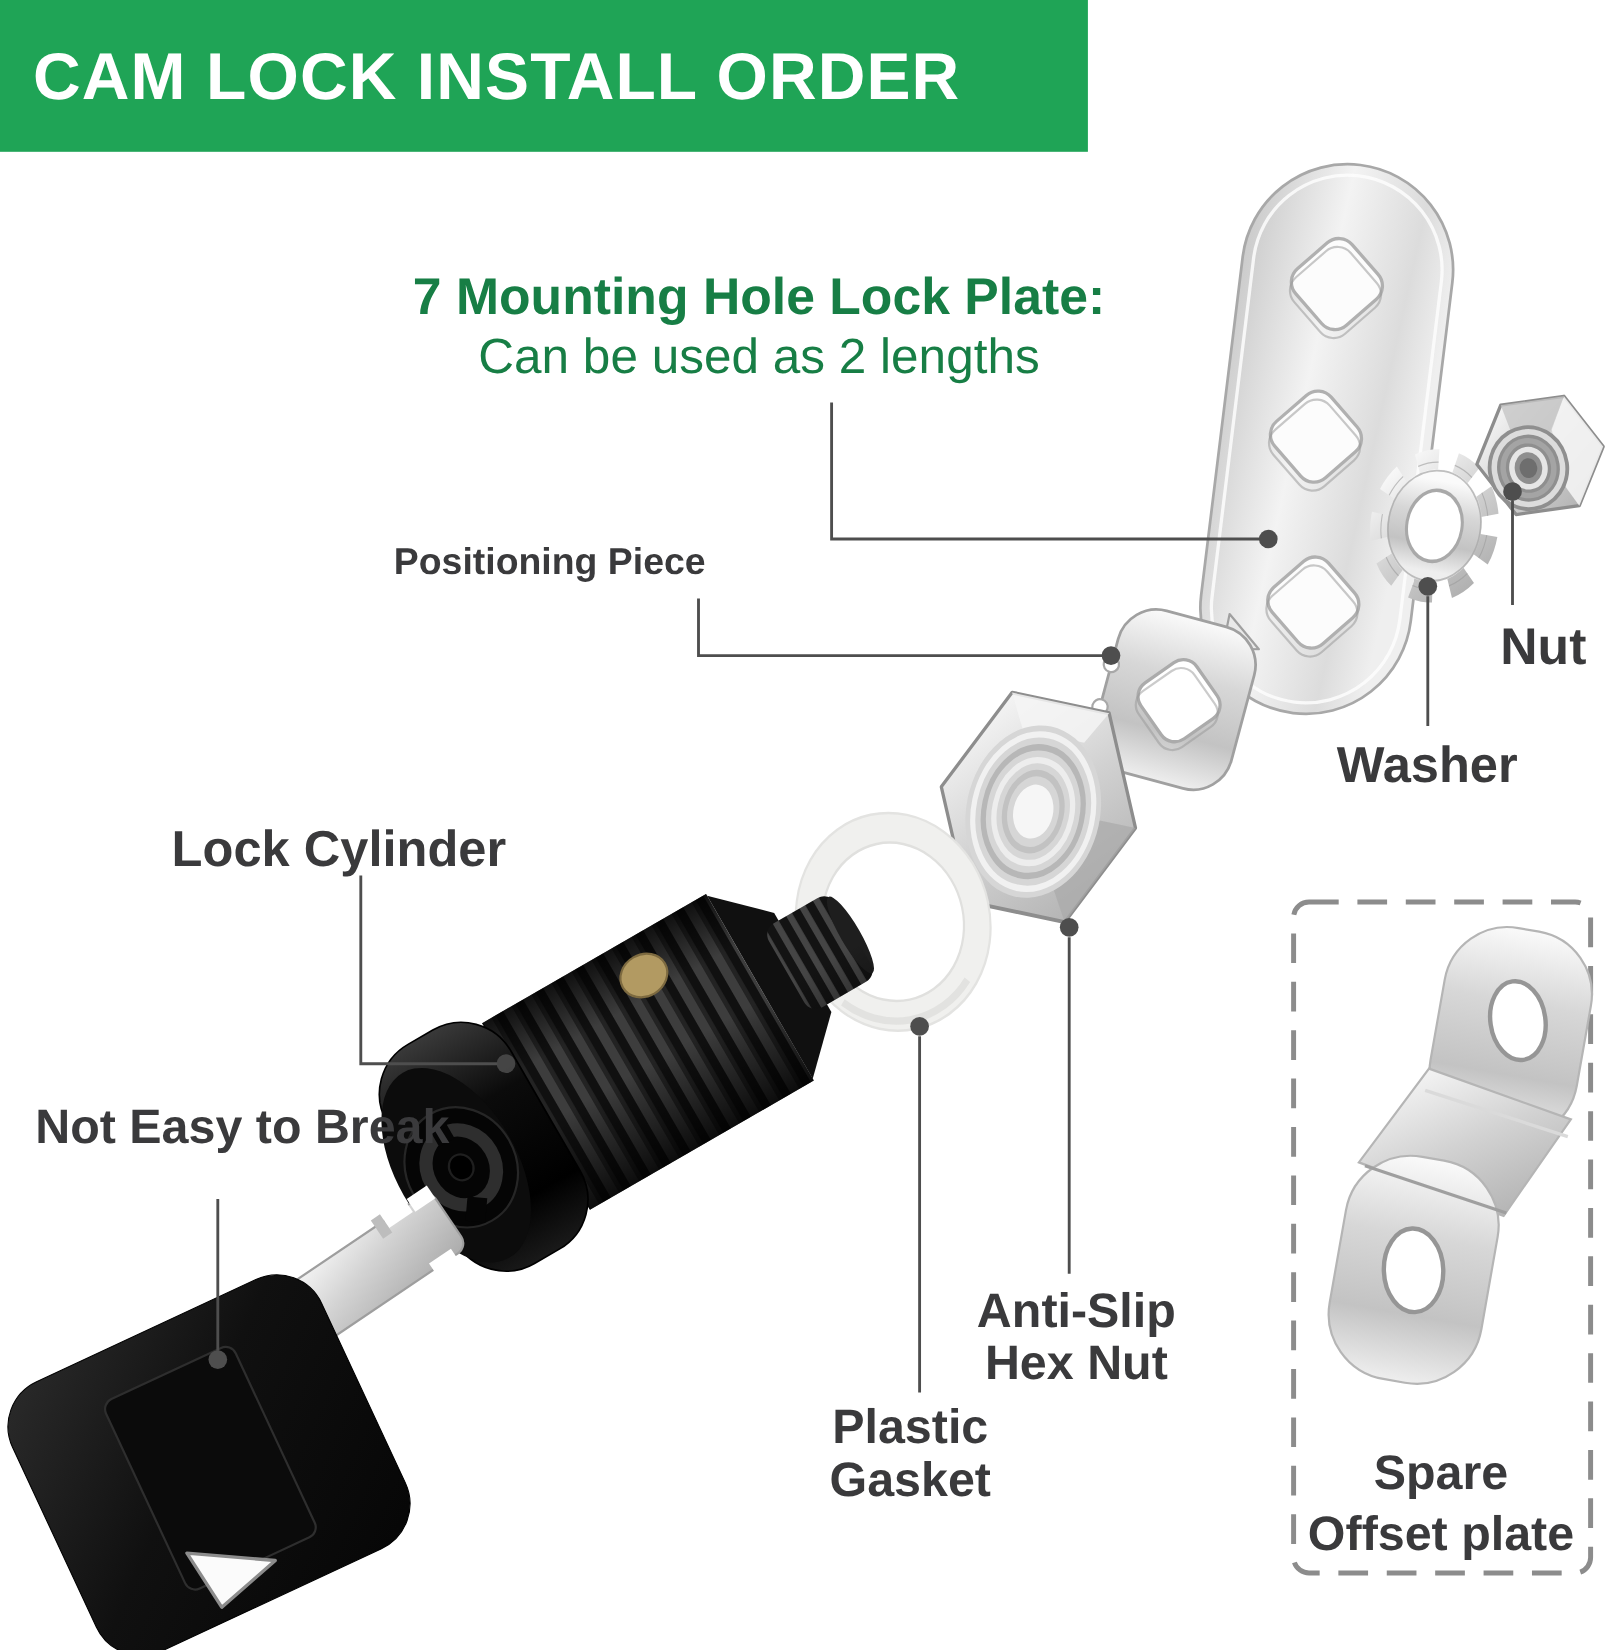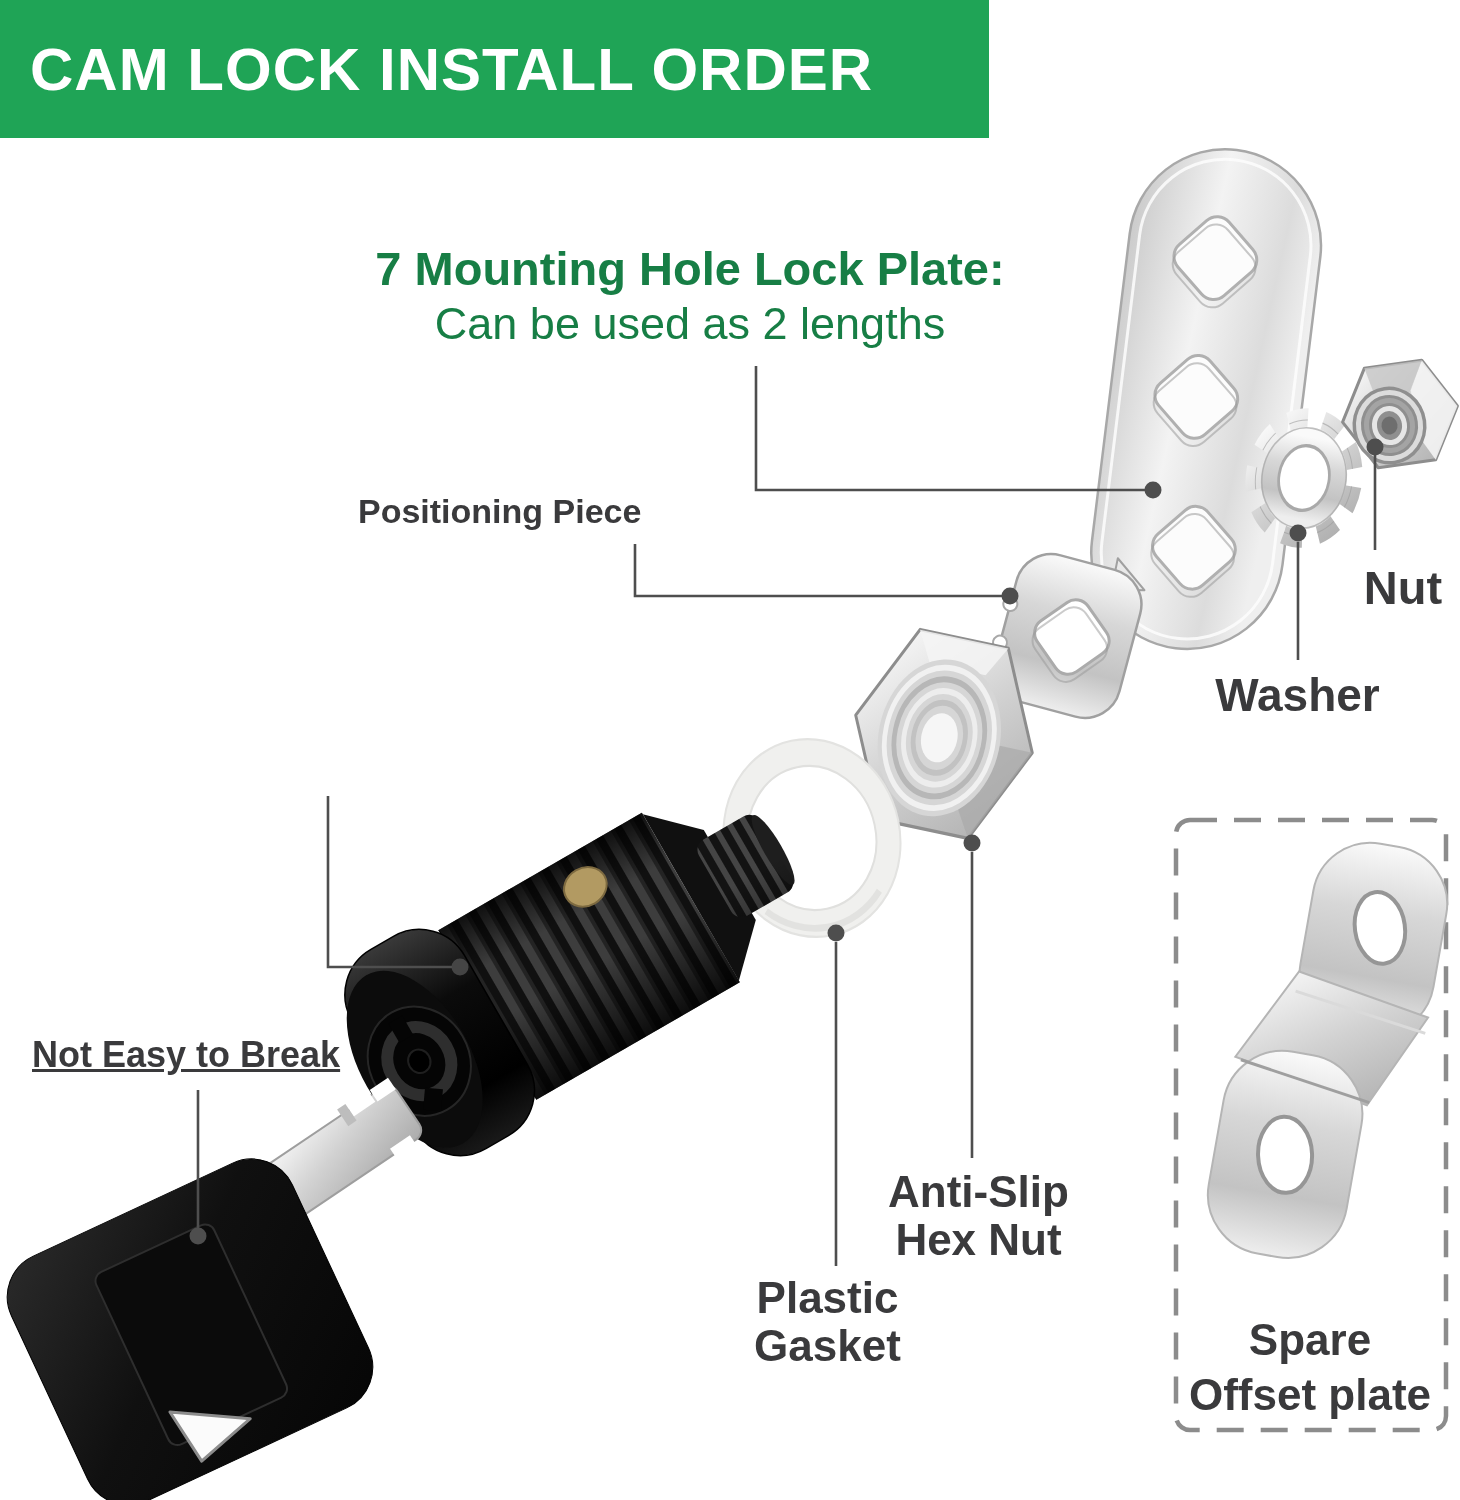--- a/index.html
+++ b/index.html
@@ -18,21 +18,21 @@
   .banner{
     position:absolute;left:0;top:0;width:989px;height:138px;z-index:5;
     background:var(--green-banner);display:flex;align-items:center;
   }
   .banner-title{color:#fff;font-weight:bold;font-size:60px;padding-left:30px;letter-spacing:1px;}
   .heading{position:absolute;left:0;top:242px;width:1380px;text-align:center;z-index:5;color:var(--green-text);}
   .heading .h1{font-size:47px;font-weight:bold;line-height:1.15;}
   .heading .h2{font-size:45px;font-weight:normal;line-height:1.15;margin-top:2px;}
   .t-pos{left:333px;top:492px;font-size:34px;margin-left:25px;}
   .t-lock{left:156px;top:744px;font-size:46px;}
-  .t-break{left:32px;top:1034px;font-size:36px;text-decoration:underline;}
+  .t-break{left:32px;top:1000px;font-size:44px;}
   .t-nut{left:1338px;top:560px;width:130px;text-align:center;font-size:47px;}
   .t-washer{left:1205px;top:668px;width:185px;text-align:center;font-size:46px;}
   .t-anti{left:876px;top:1168px;width:205px;text-align:center;font-size:44px;line-height:1.1;}
   .t-plastic{left:725px;top:1274px;width:205px;text-align:center;font-size:44px;line-height:1.1;}
   .t-spare{left:1176px;top:1312px;width:268px;text-align:center;font-size:44px;line-height:1.25;}
   .cline{stroke:var(--line);stroke-width:2.6px;fill:none;}
   .cdot{fill:var(--line);}
 </style>
 </head>
 <body>
@@ -239,20 +239,21 @@
   <div class="banner">
     <span class="banner-title">CAM LOCK INSTALL ORDER</span>
   </div>
 
   <div class="heading">
     <div class="h1">7 Mounting Hole Lock Plate:</div>
     <div class="h2">Can be used as 2 lengths</div>
   </div>
 
   <div class="txt t-pos">Positioning Piece</div>
+  <div class="txt t-lock">Lock Cylinder</div>
   <div class="txt t-break">Not Easy to Break</div>
   <div class="txt t-nut">Nut</div>
   <div class="txt t-washer">Washer</div>
 
   <div class="txt t-anti">
     <div>Anti-Slip</div>
     <div>Hex Nut</div>
   </div>
 
   <div class="txt t-spare">

